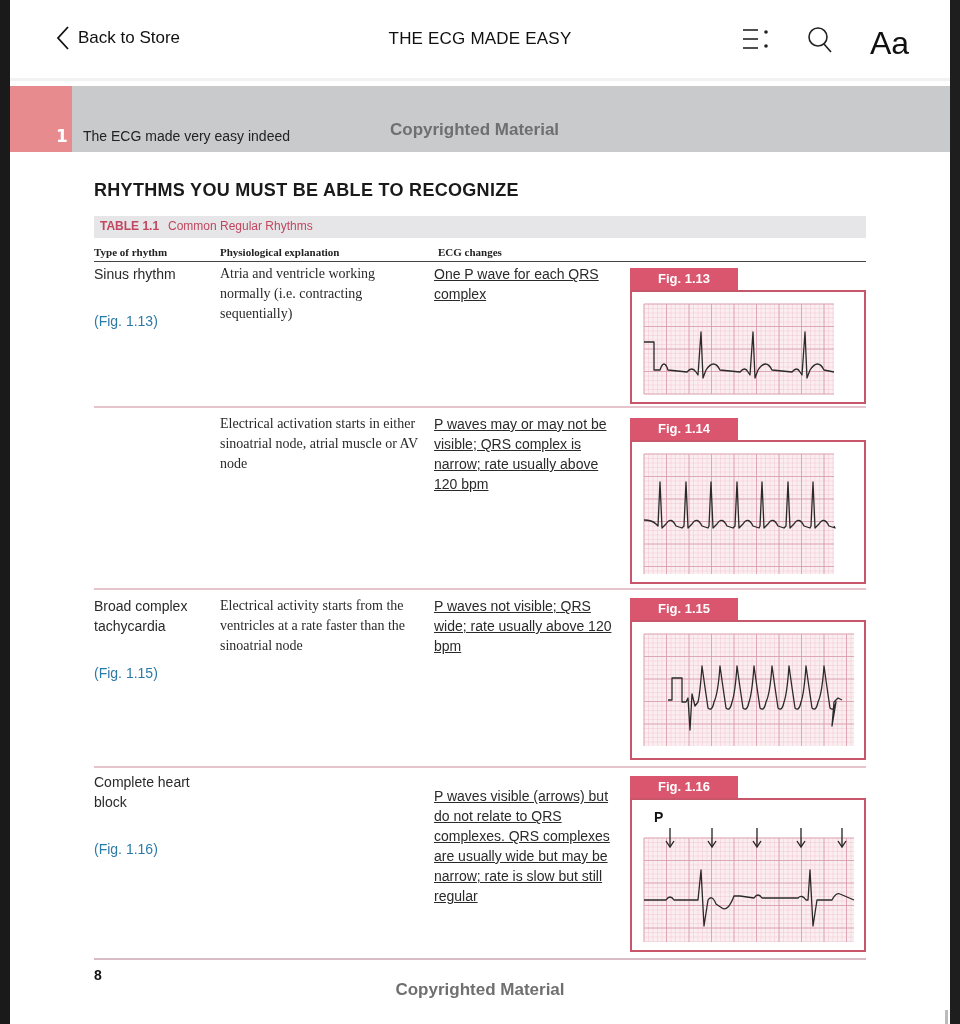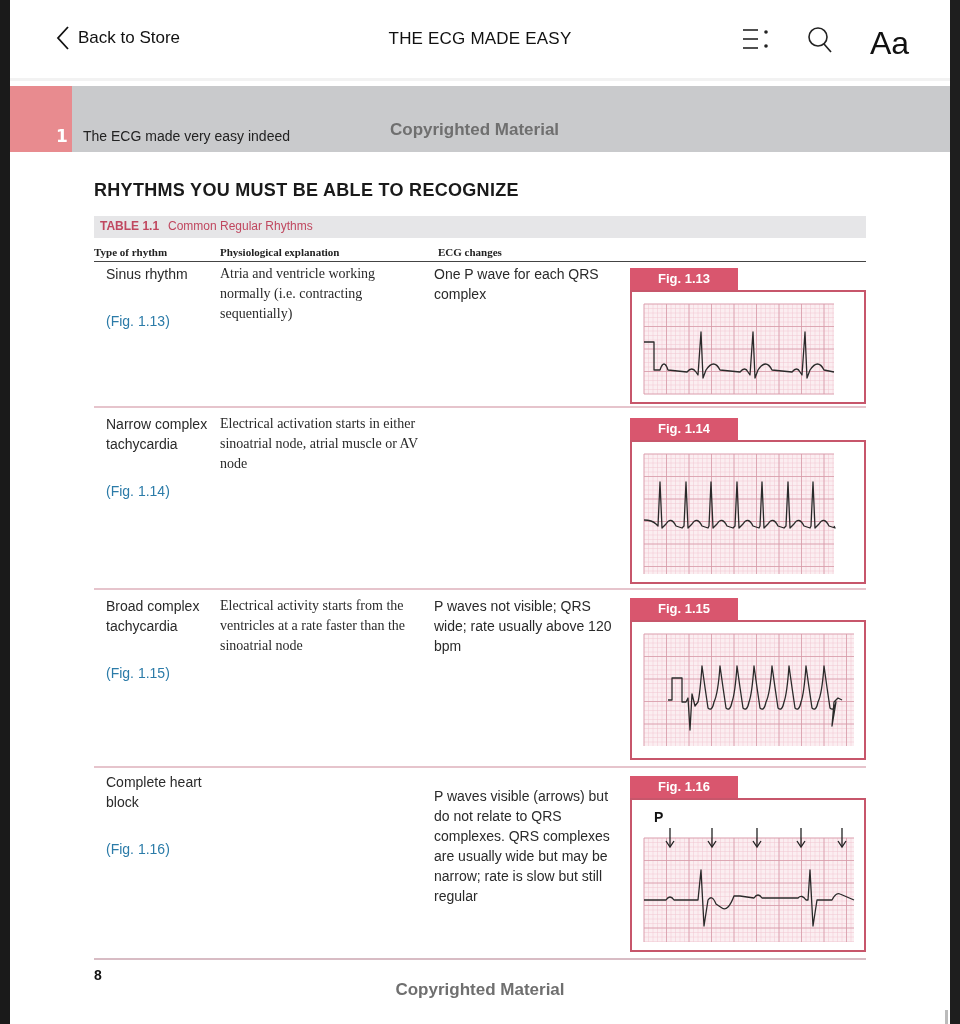--- a/index.html
+++ b/index.html
@@ -67,23 +67,23 @@
     position: absolute; top: 246px; font-size: 11px; font-weight: bold; color: #222;
     font-family: "Liberation Serif", serif;
   }
   .head-rule { position: absolute; left: 84px; top: 261px; width: 772px; height: 1px; background: #444; }
 
   .row { position: absolute; left: 84px; width: 772px; }
   .row-rule { position: absolute; left: 0; top: 0; width: 772px; height: 2px; background: #e6c4cc; }
   .cell {
     position: absolute; font-size: 14px; line-height: 20px; color: #2a2a2a;
   }
-  .c1 { left: 12px; width: 120px; }
+  .c1 { left: 0; width: 120px; }
   .c2 { left: 126px; width: 200px; font-family: Liberation Serif, serif; }
-  .c3 { left: 340px; width: 190px; }
+  .c3 { left: 340px; width: 190px; text-decoration: underline; }
   .fig-link { color: #2b7ba8; cursor: pointer; margin-top: 27px; }
 
   .fig {
     position: absolute; left: 536px; width: 236px;
   }
   .fig-tab {
     position: absolute; left: 0; top: 0; width: 108px; height: 22px; background: #d9566e;
     color: #fff; font-size: 13px; font-weight: bold; text-align: center; line-height: 22px;
   }
   .fig-box {
@@ -243,25 +243,22 @@
               <line x1="12" y1="102" x2="202" y2="102" stroke="#d79aa8" stroke-width="0.8"></line>
             </g>
             <path d="M12 50 L22 50 L22 78 L28 78 Q32 66 36 78 L55 80 Q60 74 64 80 L66 83 L69 40 L71 86 L74 78 Q82 66 88 78 L108 80 Q113 74 116 80 L118 83 L121 40 L123 86 L126 78 Q134 66 140 78 L160 80 Q165 74 168 80 L170 83 L173 40 L175 86 L178 78 Q186 66 192 78 L202 80" fill="none" stroke="#2a2a2a" stroke-width="1.3" stroke-linejoin="round"></path>
           </svg>
       </div>
     </div>
   </div>
 
   <div class="row" style="top:406px;height:180px">
     <div class="row-rule"></div>
-    <div class="cell c1" style="top:8px">
-      <div>Narrow complex tachycardia</div>
-      <div class="fig-link">(Fig. 1.14)</div>
-    </div>
     <div class="cell c2" style="top:8px">Electrical activation starts in either sinoatrial node, atrial muscle or AV node</div>
+    <div class="cell c3" style="top:8px">P waves may or may not be visible; QRS complex is narrow; rate usually above 120 bpm</div>
     <div class="fig" style="top:12px">
       <div class="fig-tab">Fig. 1.14</div>
       <div class="fig-box" style="height:140px">
         <svg id="ecg1" width="232" height="140">
             <g>
               <rect x="12" y="12" width="190" height="120" fill="#fbeef1"></rect>
               <line x1="12" y1="12" x2="12" y2="132" stroke="#f0c6d0" stroke-width="0.5"></line>
               <line x1="16.5" y1="12" x2="16.5" y2="132" stroke="#f0c6d0" stroke-width="0.5"></line>
               <line x1="21" y1="12" x2="21" y2="132" stroke="#f0c6d0" stroke-width="0.5"></line>
               <line x1="25.5" y1="12" x2="25.5" y2="132" stroke="#f0c6d0" stroke-width="0.5"></line>

